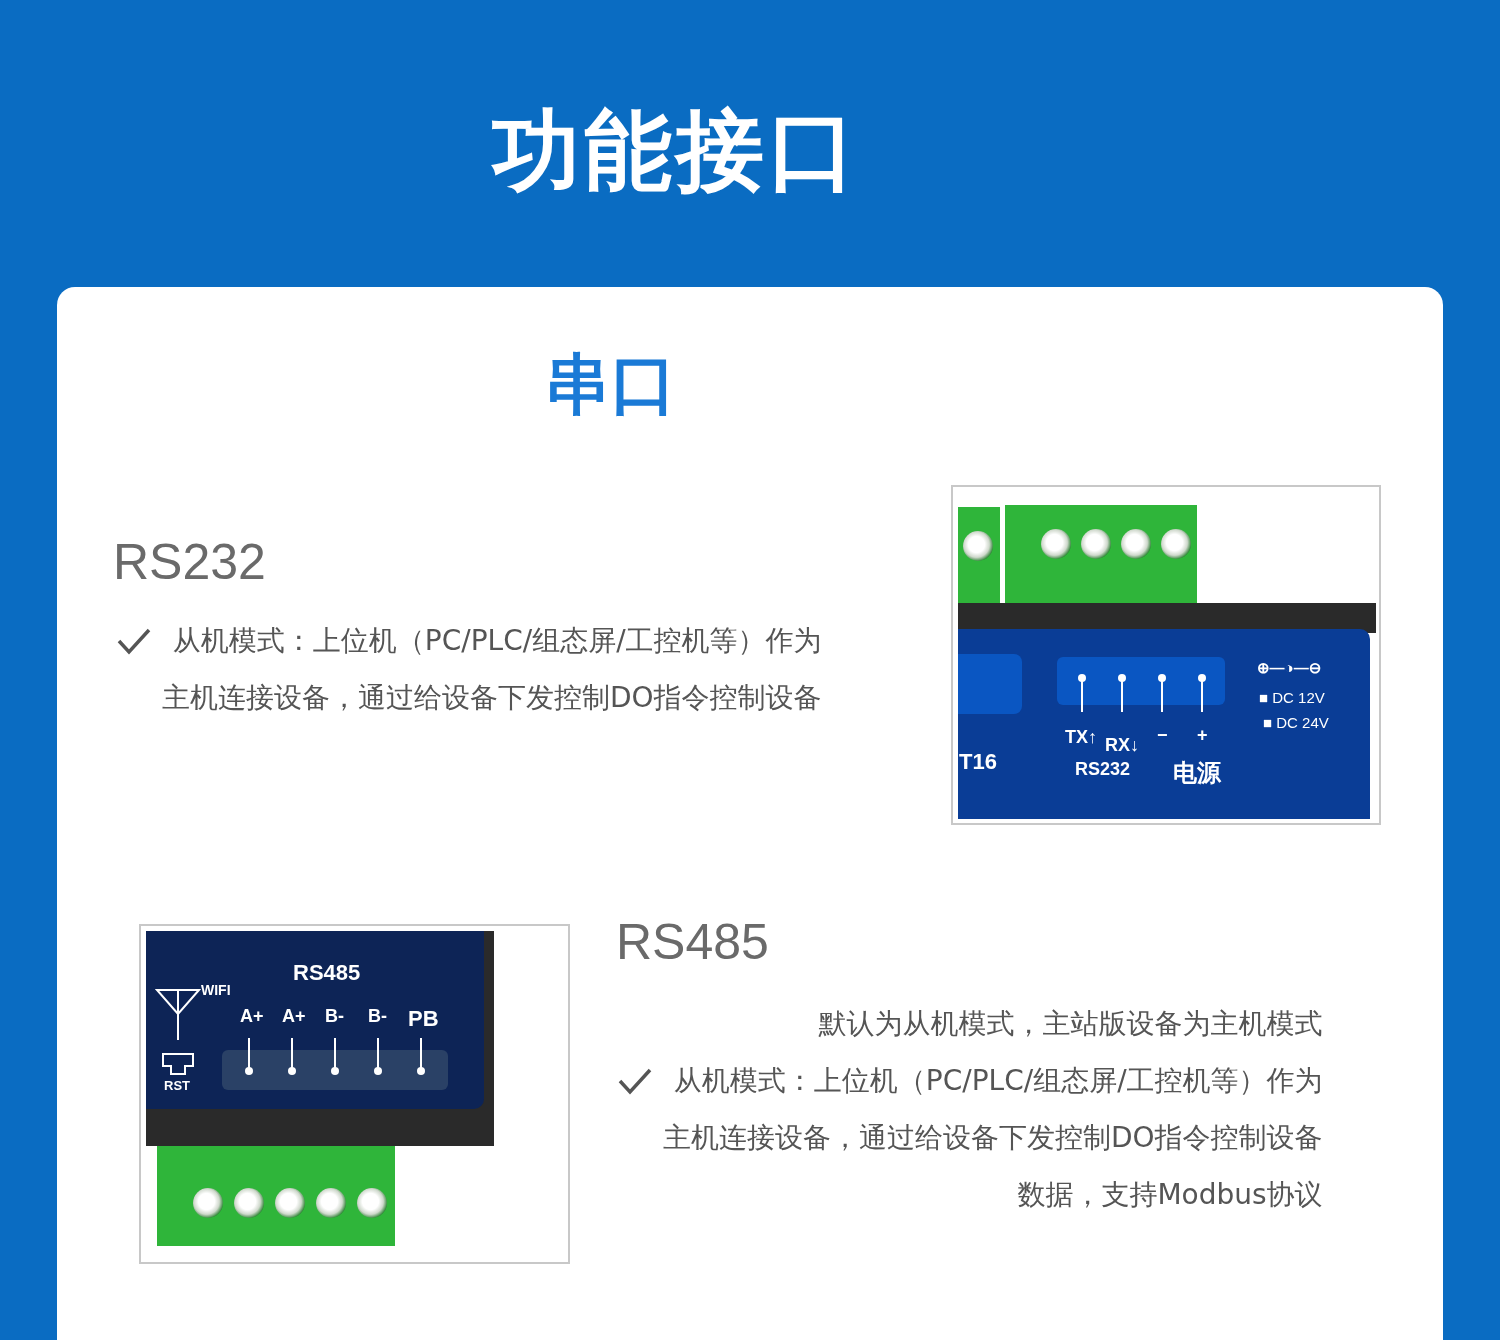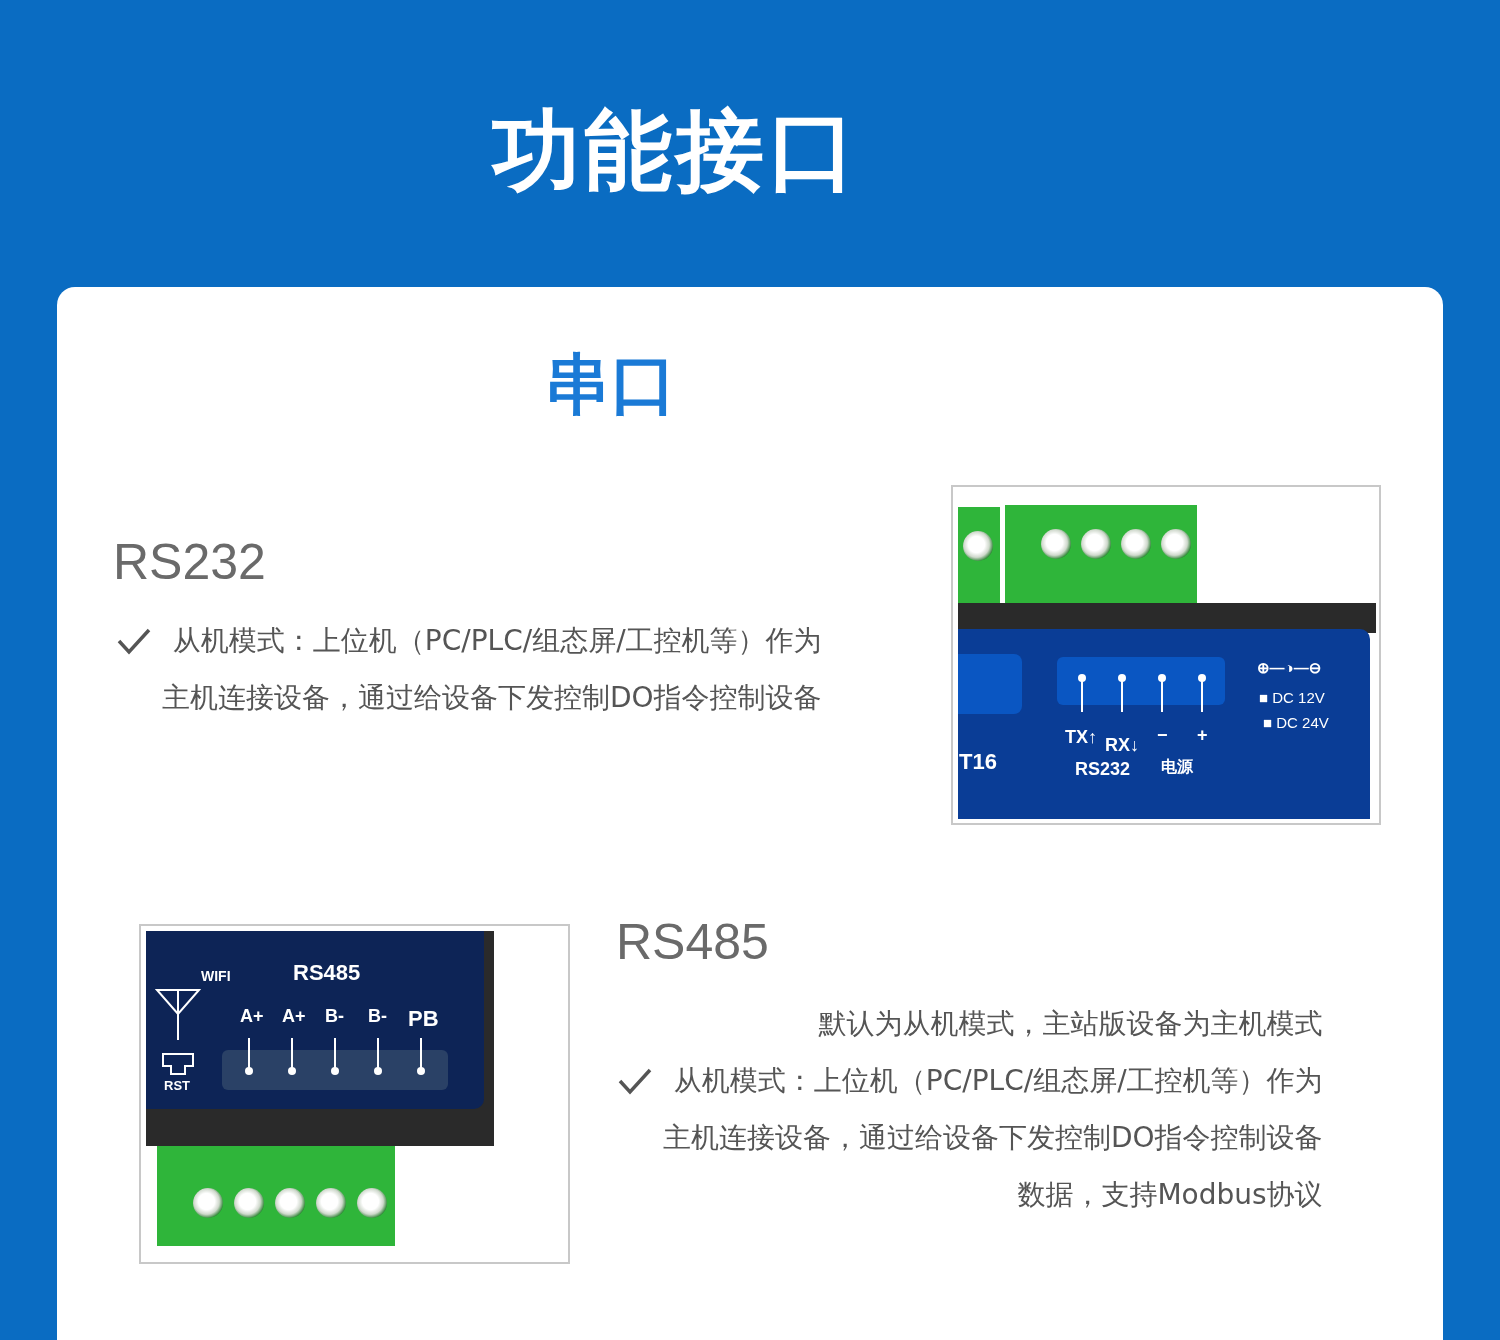--- a/index.html
+++ b/index.html
@@ -54,32 +54,32 @@
     <div class="dot" style="left:165px;top:187px;"></div>
   <div class="pin" style="left:208px;top:190px;height:35px;"></div>
     <div class="dot" style="left:205px;top:187px;"></div>
   <div class="pin" style="left:248px;top:190px;height:35px;"></div>
     <div class="dot" style="left:245px;top:187px;"></div>
   <div class="lbl" style="left:112px;top:240px;font-size:18px;text-align:right;">TX↑</div>
   <div class="lbl" style="left:152px;top:240px;font-size:18px;margin-top:8px;">RX↓</div>
   <div class="lbl" style="left:204px;top:238px;font-size:18px;">−</div>
   <div class="lbl" style="left:244px;top:238px;font-size:18px;">+</div>
   <div class="lbl" style="left:122px;top:272px;font-size:18px;">RS232</div>
-  <div class="lbl" style="left:208px;top:270px;font-size:16px;">电源</div>
+  <div class="lbl" style="left:220px;top:270px;font-size:24px;">电源</div>
   <div class="lbl" style="left:6px;top:262px;font-size:22px;">T16</div>
   <div class="lbl" style="left:304px;top:172px;font-size:15px;">⊕—◑—⊖</div>
   <div class="lbl" style="left:306px;top:202px;font-size:15px;font-weight:normal;">■ <span>DC 12V</span></div>
   <div class="lbl" style="left:310px;top:227px;font-size:15px;font-weight:normal;">■ <span>DC 24V</span></div>
 </div>
 
 <div class="imgframe" style="left:139px;top:924px;width:427px;height:336px;">
   <div style="position:absolute;left:5px;top:5px;width:348px;height:215px;background:#2a2a2a;"></div>
   <div style="position:absolute;left:5px;top:5px;width:338px;height:178px;background:#0d2456;border-radius:0 0 10px 0;"></div>
   <div class="lbl" style="left:152px;top:34px;font-size:22px;">RS485</div>
-  <div class="lbl" style="left:19px;top:42px;font-size:14px;margin-left:41px;">WIFI</div>
+  <div class="lbl" style="left:19px;top:56px;font-size:14px;margin-left:41px;">WIFI</div>
   <svg style="position:absolute;left:14px;top:62px;" width="46" height="56" viewBox="0 0 46 56">
       <path d="M2 2 L44 2 L23 26 Z M23 2 L23 52" stroke="#fff" stroke-width="2" fill="none"></path>
     </svg>
   <svg style="position:absolute;left:20px;top:126px;" width="34" height="24" viewBox="0 0 34 24">
       <path d="M2 2 H32 V14 H24 V22 H10 V14 H2 Z" stroke="#fff" stroke-width="2" fill="none"></path>
     </svg>
   <div class="lbl" style="left:23px;top:152px;font-size:13px;">RST</div>
   <div style="position:absolute;left:81px;top:124px;width:226px;height:40px;background:#2a4166;border-radius:6px;"></div>
   <div class="lbl" style="left:99px;top:80px;font-size:18px;">A+</div>
   <div class="lbl" style="left:141px;top:80px;font-size:18px;">A+</div>

